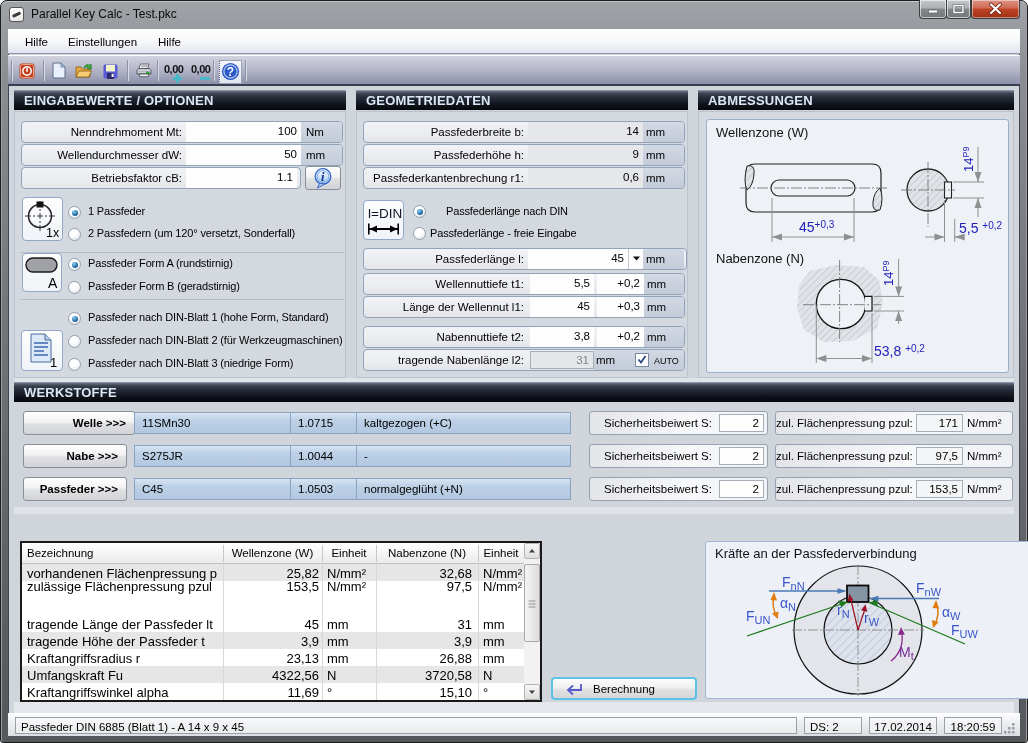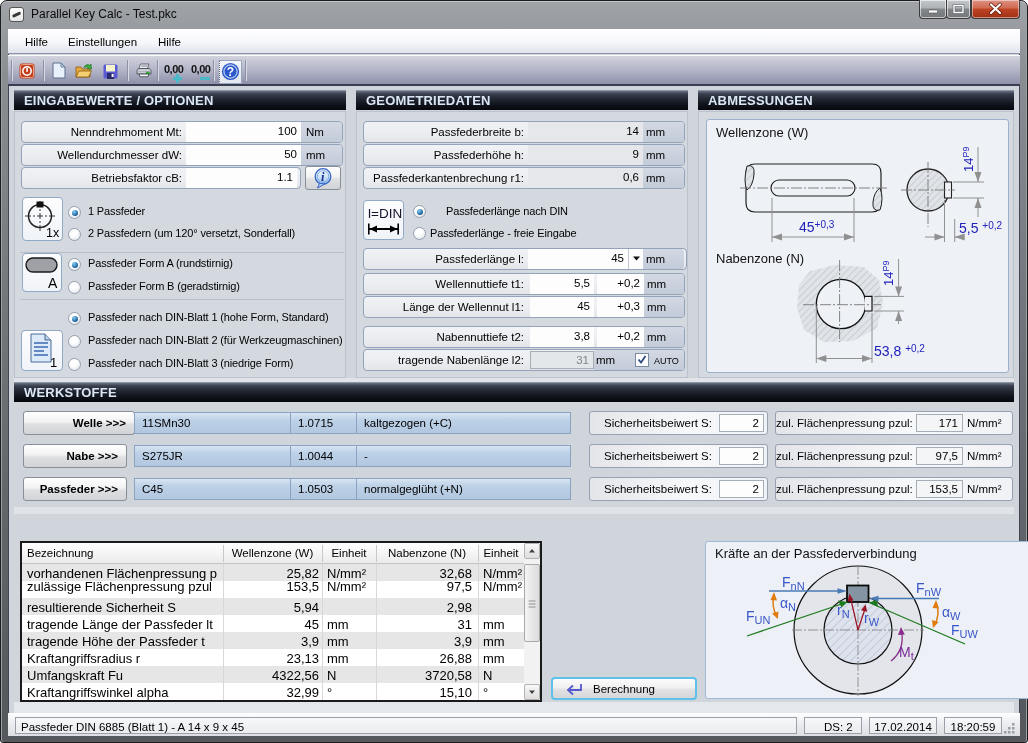--- a/index.html
+++ b/index.html
@@ -440,25 +440,20 @@
         <span class="tnum" style="left:354px;width:96px;">32,68</span>
         <span style="left:461px;">N/mm²</span>
       </div>
     <div class="trow" style="top:34px;">
         <span style="left:5px;">zulässige Flächenpressung pzul</span>
         <span class="tnum" style="left:201px;width:96px;">153,5</span>
         <span style="left:305px;">N/mm²</span>
         <span class="tnum" style="left:354px;width:96px;">97,5</span>
         <span style="left:461px;">N/mm²</span>
       </div>
-    <div class="trow odd" style="top:55px;">
-        <span style="left:5px;">resultierende Sicherheit S</span>
-        <span class="tnum" style="left:201px;width:96px;">5,94</span>
-        <span class="tnum" style="left:354px;width:96px;">2,98</span>
-      </div>
     <div class="trow" style="top:72px;">
         <span style="left:5px;">tragende Länge der Passfeder lt</span>
         <span class="tnum" style="left:201px;width:96px;">45</span>
         <span style="left:305px;">mm</span>
         <span class="tnum" style="left:354px;width:96px;">31</span>
         <span style="left:461px;">mm</span>
       </div>
     <div class="trow odd" style="top:89px;">
         <span style="left:5px;">tragende Höhe der Passfeder t</span>
         <span class="tnum" style="left:201px;width:96px;">3,9</span>
@@ -475,21 +470,21 @@
       </div>
     <div class="trow odd" style="top:123px;">
         <span style="left:5px;">Umfangskraft Fu</span>
         <span class="tnum" style="left:201px;width:96px;">4322,56</span>
         <span style="left:305px;">N</span>
         <span class="tnum" style="left:354px;width:96px;">3720,58</span>
         <span style="left:461px;">N</span>
       </div>
     <div class="trow" style="top:140px;">
         <span style="left:5px;">Kraftangriffswinkel alpha</span>
-        <span class="tnum" style="left:201px;width:96px;">32,99</span>
+        <span class="tnum" style="left:201px;width:96px;">11,69</span>
         <span style="left:305px;">°</span>
         <span class="tnum" style="left:354px;width:96px;">15,10</span>
         <span style="left:461px;">°</span>
       </div>
     <span style="position:absolute; left:201px; top:21px; width:1px; height:136px; background:#d8d8d8;"></span>
     <span style="position:absolute; left:300px; top:21px; width:1px; height:136px; background:#d8d8d8;"></span>
     <span style="position:absolute; left:354px; top:21px; width:1px; height:136px; background:#d8d8d8;"></span>
     <span style="position:absolute; left:456px; top:21px; width:1px; height:136px; background:#d8d8d8;"></span>
     <div style="position:absolute; left:502px; top:0; width:16px; height:157px; background:#f2f2f2;">
       <div style="position:absolute; left:0; top:0; width:16px; height:16px; background:linear-gradient(180deg,#f8f8f8,#dedede); border:1px solid #b4b4b4; border-radius:2px;"><svg width="14" height="14" viewBox="0 0 14 14">
@@ -573,21 +568,21 @@
         <text x="158" y="81">r<tspan dy="3" font-size="11">W</tspan></text>
         <text x="74" y="66">α<tspan dy="3" font-size="11">N</tspan></text>
         <text x="236" y="75">α<tspan dy="3" font-size="11">W</tspan></text>
         <text x="193" y="115" fill="#7a2a9a">M<tspan dy="3" font-size="11">t</tspan></text>
       </g>
     </svg>
   </div>
 
   <div id="status">
     <span class="sfld" style="left:7px; width:782px; padding-left:5px;">Passfeder DIN 6885 (Blatt 1) - A 14 x 9 x 45</span>
-    <span class="sfld" style="left:796px; width:58px; padding-left:19px;">DS: 2</span>
+    <span class="sfld" style="left:796px; width:58px; padding-left:5px;">DS: 2</span>
     <span class="sfld" style="left:861px; width:68px; text-align:center;">17.02.2014</span>
     <span class="sfld" style="left:936px; width:58px; text-align:center;">18:20:59</span>
     <svg width="12" height="12" viewBox="0 0 12 12" style="position:absolute; left:996px; top:9px;">
         <g fill="#9aa0a8">
           <rect x="8" y="0" width="2.5" height="2.5"></rect>
           <rect x="8" y="4" width="2.5" height="2.5"></rect>
           <rect x="8" y="8" width="2.5" height="2.5"></rect>
           <rect x="4" y="4" width="2.5" height="2.5"></rect>
           <rect x="4" y="8" width="2.5" height="2.5"></rect>
           <rect x="0" y="8" width="2.5" height="2.5"></rect>

